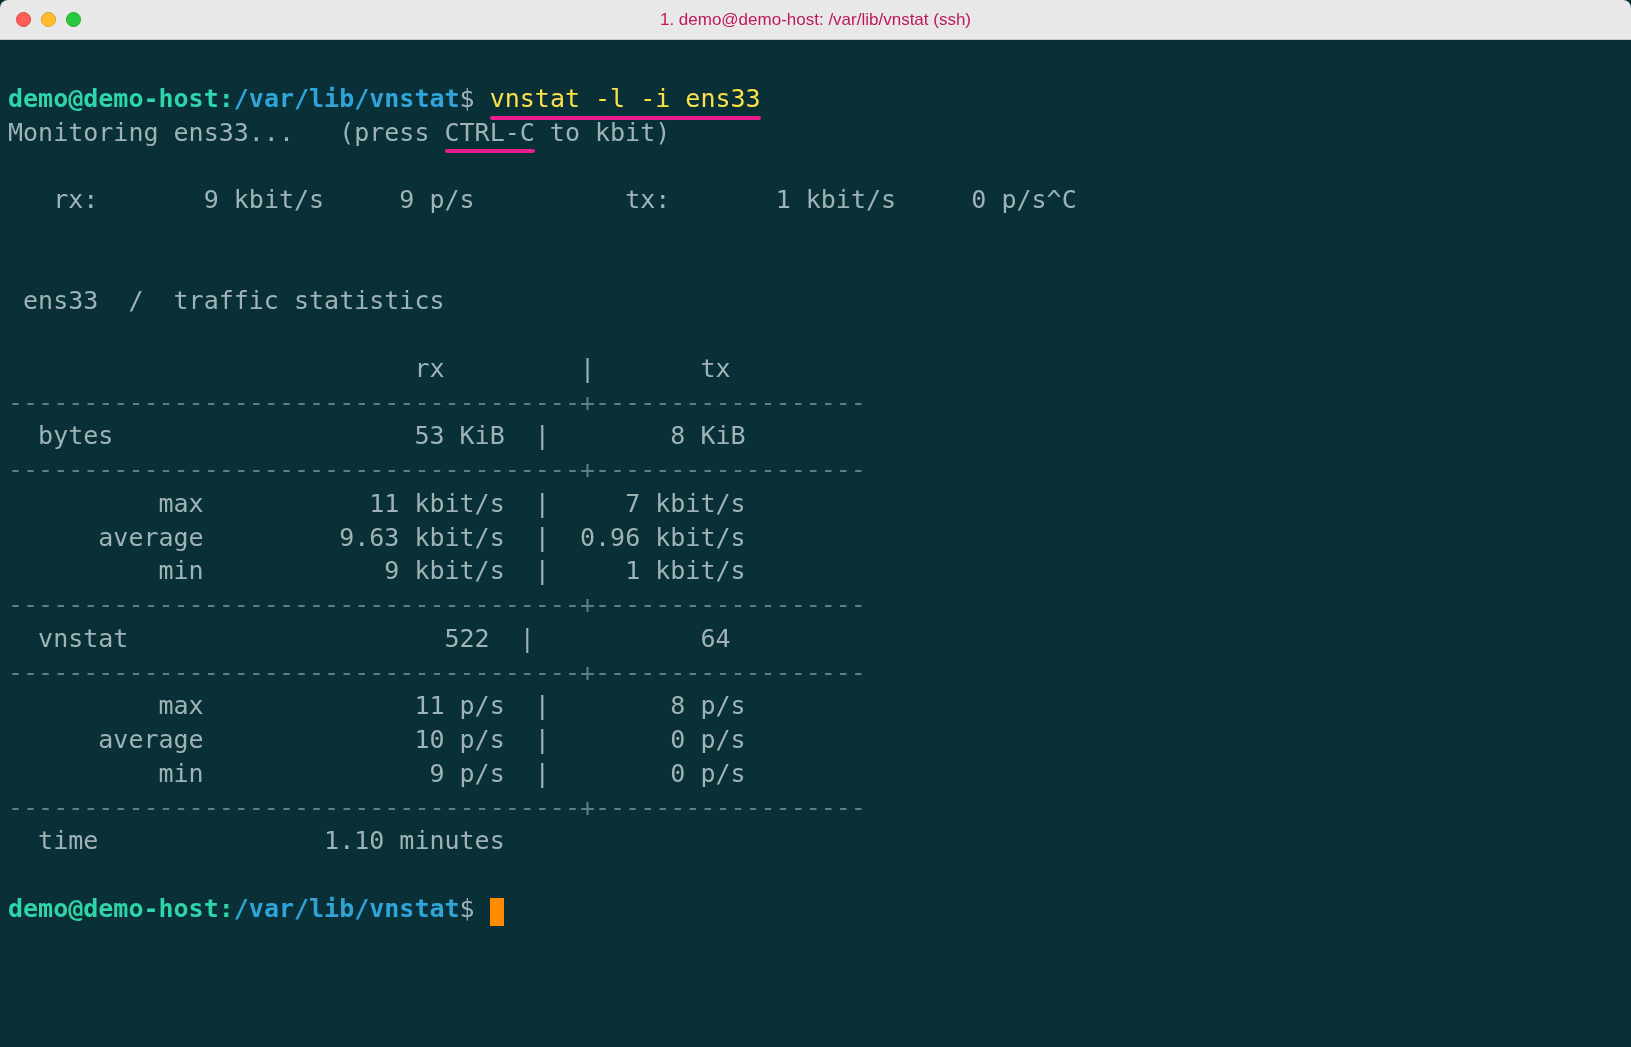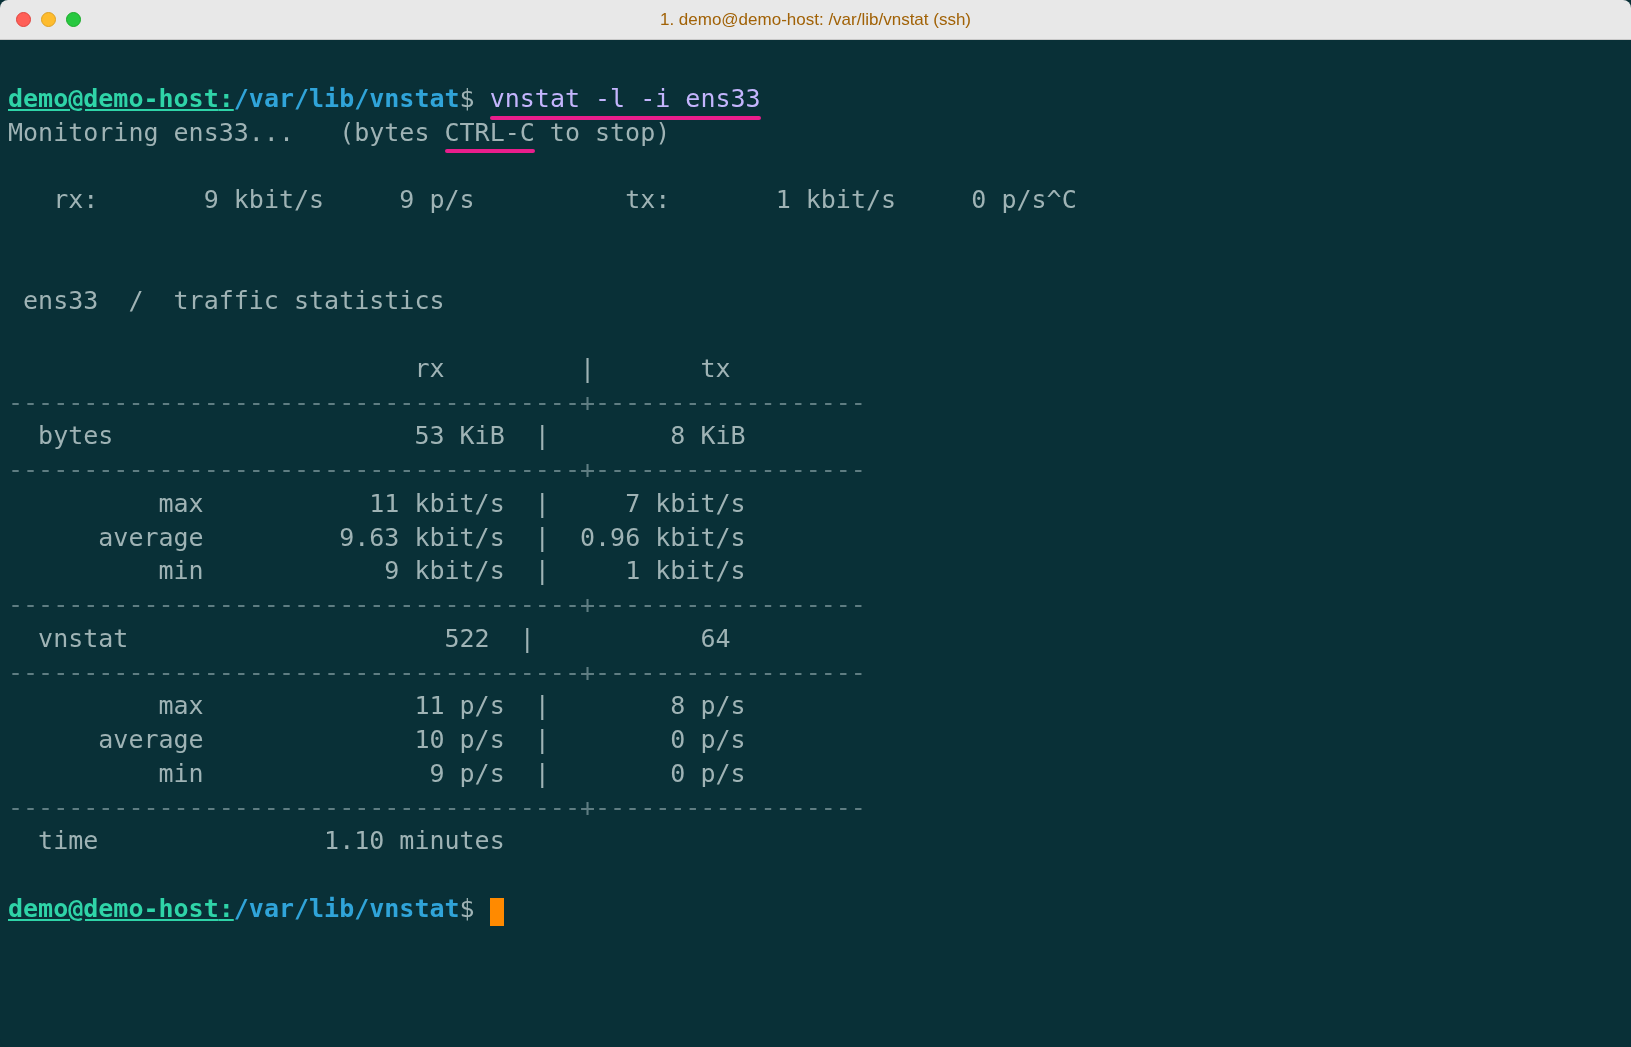--- a/index.html
+++ b/index.html
@@ -41,37 +41,37 @@
     }
     .light.close { background: #ff5f57; border: 0.5px solid #e0443e; }
     .light.min   { background: #febc2e; border: 0.5px solid #dea123; }
     .light.max   { background: #28c840; border: 0.5px solid #1aab29; }
     .titlebar-title {
       position: absolute;
       left: 0; right: 0;
       text-align: center;
       font-family: -apple-system, "Helvetica Neue", Arial, sans-serif;
       font-size: 17px;
-      color: #a16207;
+      color: #be185d;
       font-weight: 400;
       pointer-events: none;
     }
     .terminal {
       flex: 1;
       padding: 8px 8px;
       color: #9fb3b5;
       font-size: 25px;
       line-height: 1.35;
       white-space: pre;
       letter-spacing: 0;
     }
-    .prompt-user { color: #2fd4a8; font-weight: 600; text-decoration: underline; }
+    .prompt-user { color: #2fd4a8; font-weight: 600; }
     .prompt-path { color: #30a4d9; font-weight: 600; }
     .prompt-dollar { color: #9fb3b5; }
-    .cmd { color: #c4b5fd; text-align: center; }
+    .cmd { color: #fde047; text-align: center; }
     .ul1 {
       position: relative;
       display: inline-block;
     }
     .ul1::after {
       content: "";
       position: absolute;
       left: 0; right: 0;
       bottom: -4px;
       height: 4px;
@@ -98,21 +98,21 @@
     <div class="traffic-lights">
       <div class="light close"></div>
       <div class="light min"></div>
       <div class="light max"></div>
     </div>
     <div class="titlebar-title">1. demo@demo-host: /var/lib/vnstat (ssh)</div>
   </div>
 
   <div class="terminal">
 <span class="prompt-user">demo@demo-host</span><span class="prompt-user">:</span><span class="prompt-path">/var/lib/vnstat</span><span class="prompt-dollar">$</span> <span class="ul1"><span class="cmd">vnstat -l -i ens33</span></span>
-<span>Monitoring ens33...   (bytes </span><span class="ul1">CTRL-C</span><span> to stop)</span>
+<span>Monitoring ens33...   (press </span><span class="ul1">CTRL-C</span><span> to kbit)</span>
 
 <span>   rx:</span>       <span>9 kbit/s</span>     <span>9 p/s</span>          <span>tx:</span>       <span>1 kbit/s</span>     <span>0 p/s^C</span>
 
 
 <span> ens33  /  traffic statistics</span>
 
 <span>                           <span>rx</span>         <span>|</span>       <span>tx</span></span>
 <span class="hr">--------------------------------------+------------------</span>
 <span>  <span>bytes</span>                    <span>53 KiB</span>  <span>|</span>        <span>8 KiB</span></span>
 <span class="hr">--------------------------------------+------------------</span>

